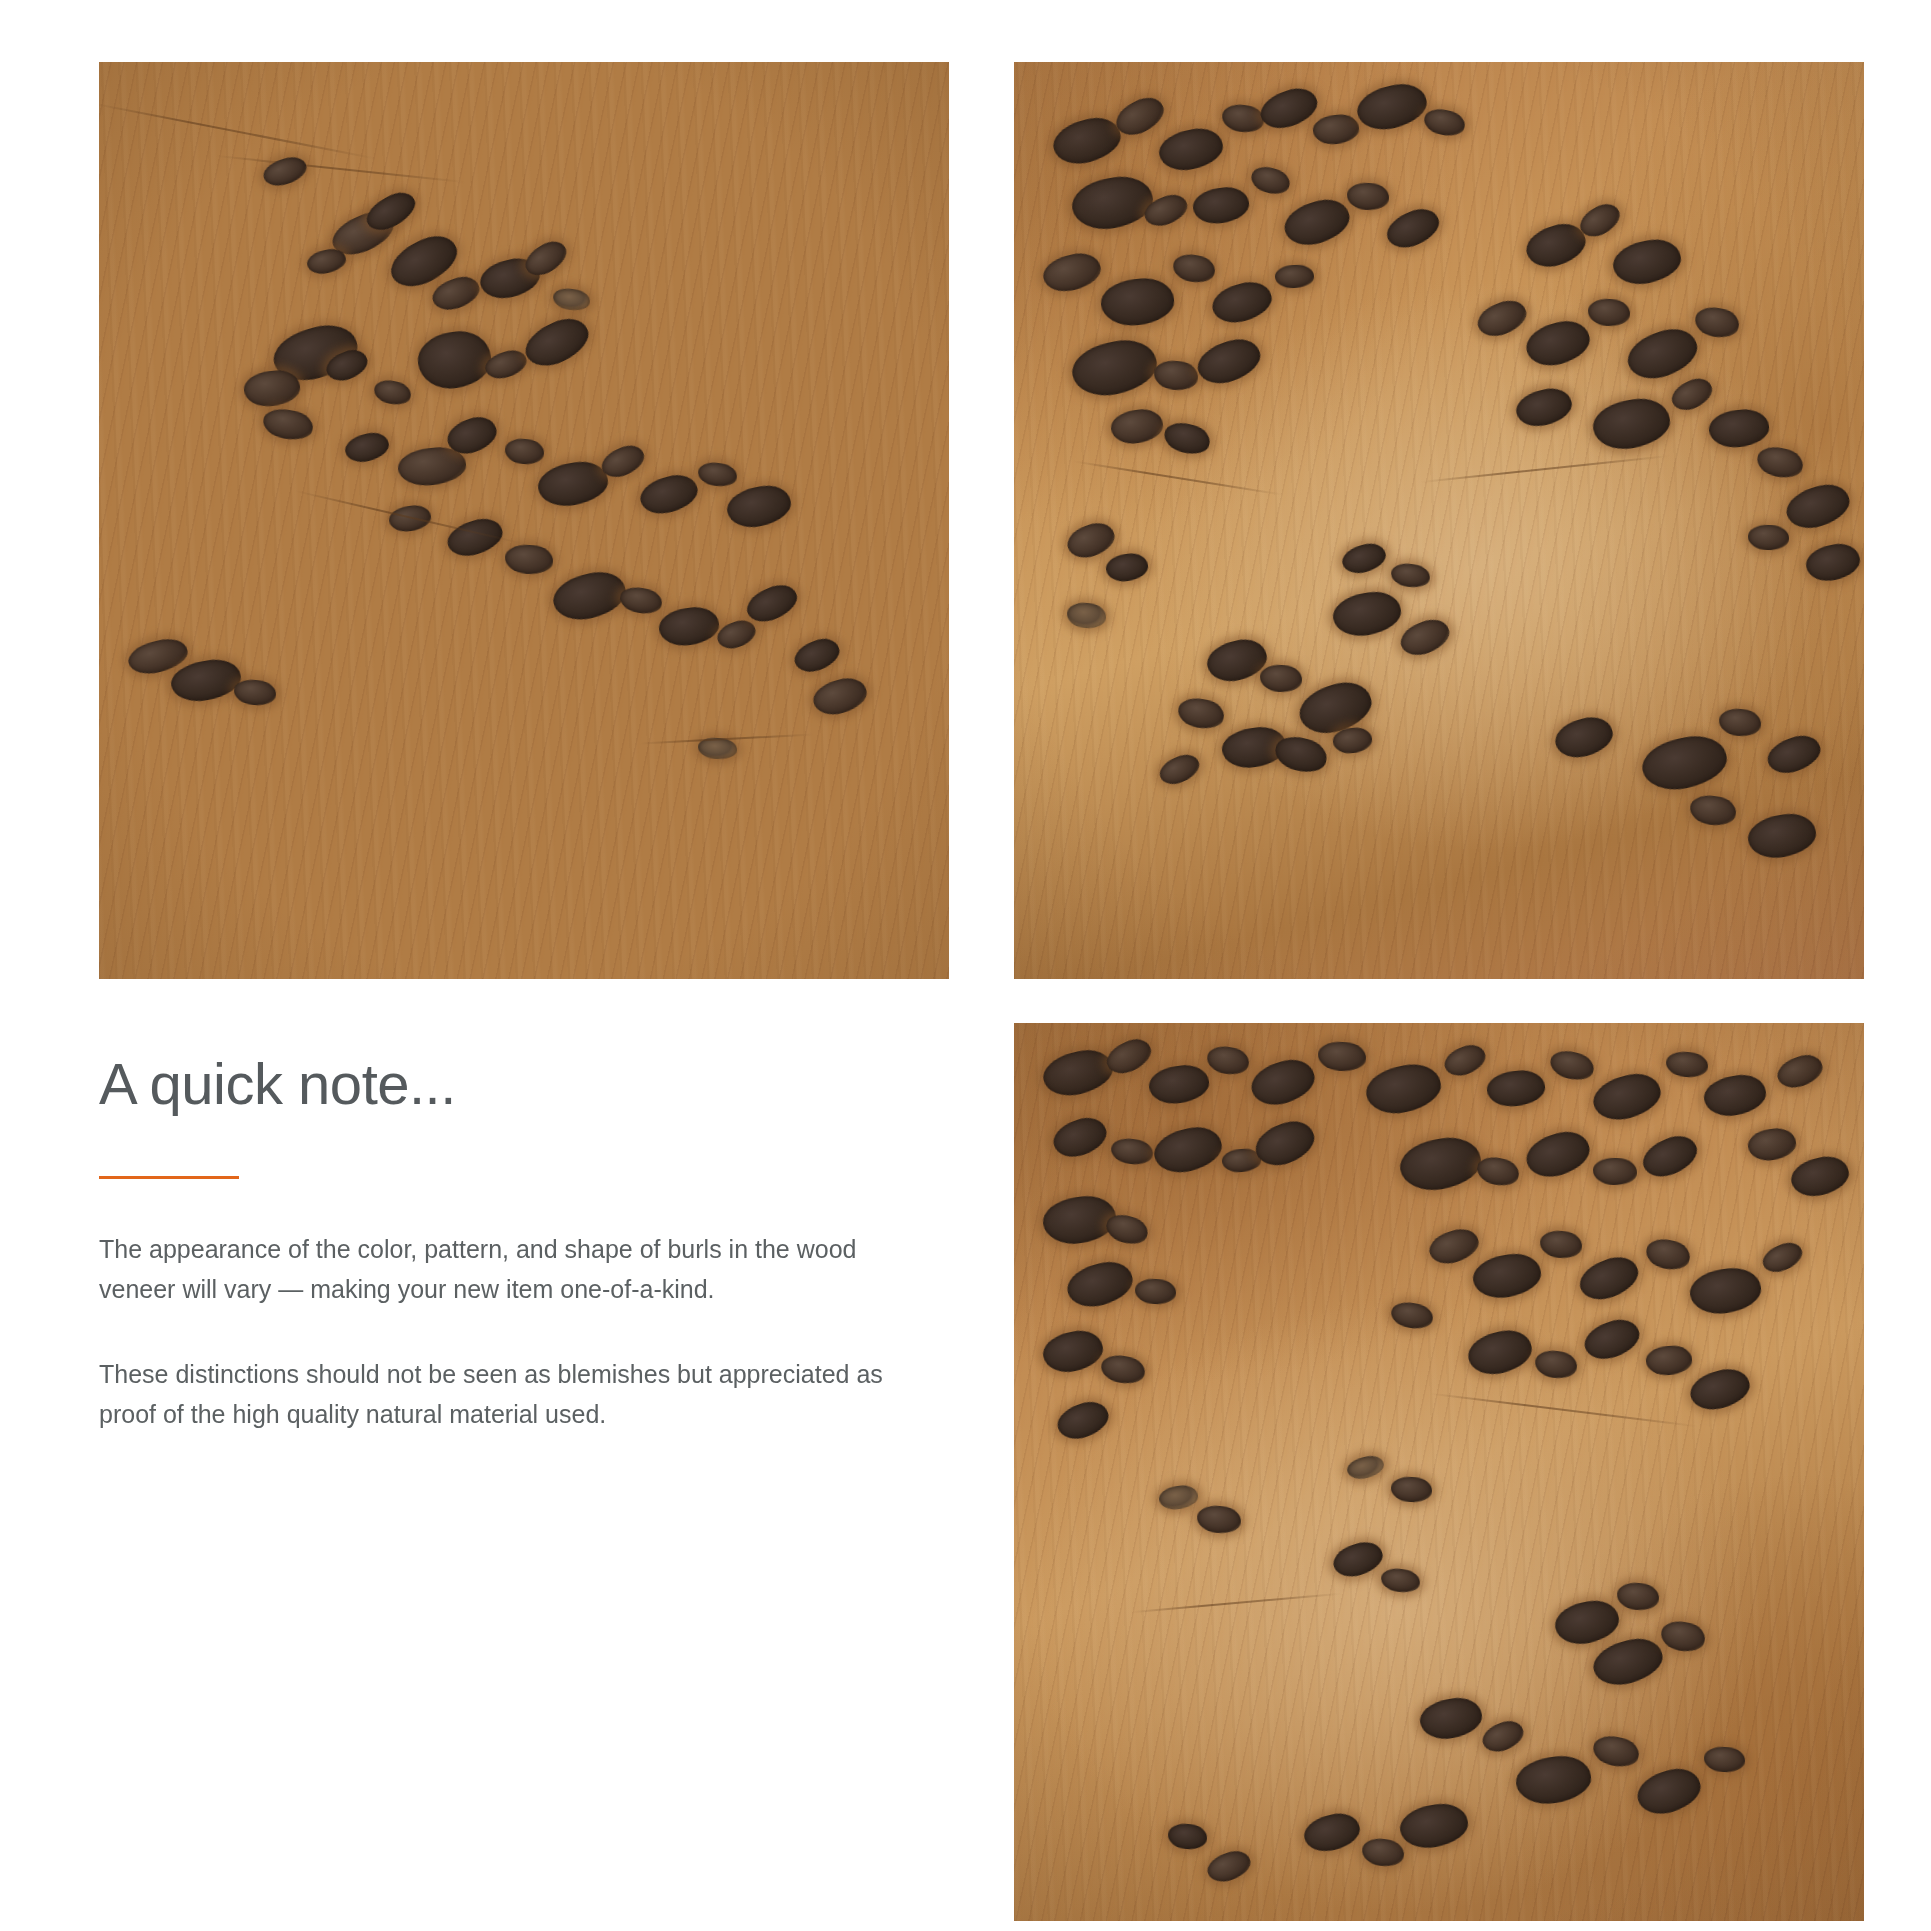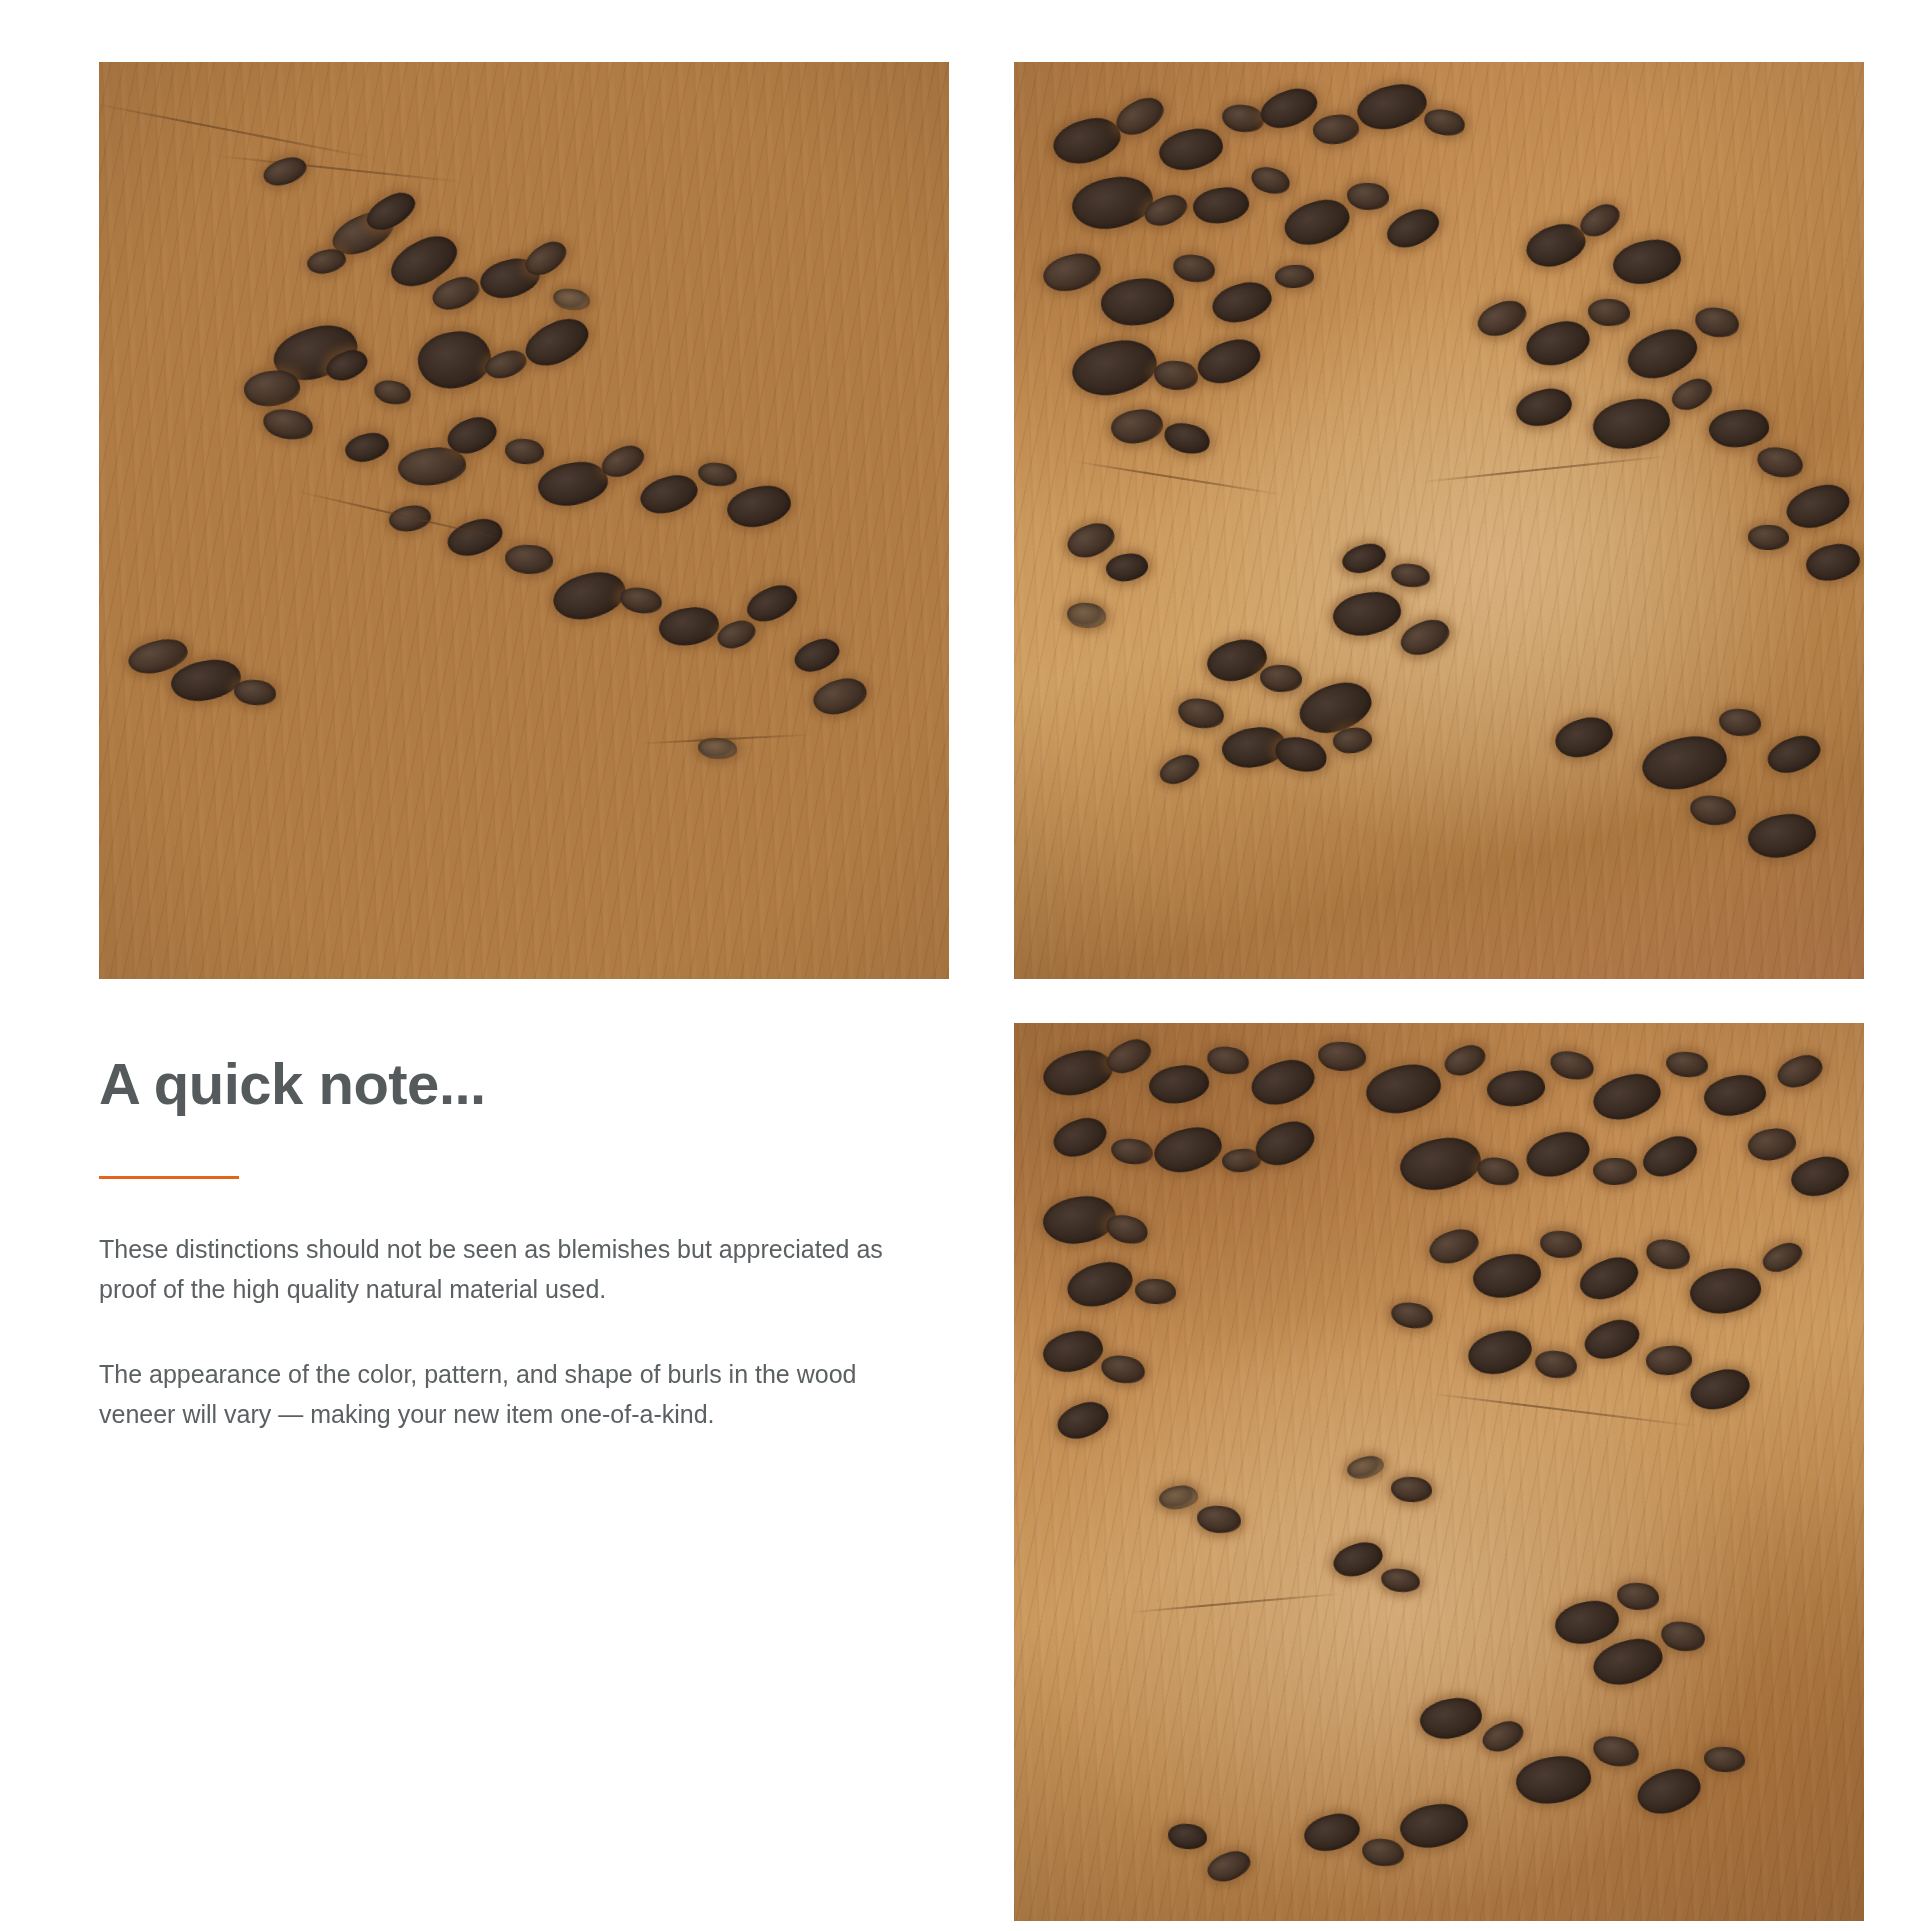--- a/index.html
+++ b/index.html
@@ -102,21 +102,21 @@
 
   
   .note {
     position: absolute;
     left: 99px;
     top: 1052px;
     width: 850px;
   }
   .note-title {
     font-size: 58px;
-    font-weight: 700;
+    font-weight: 400;
     color: #555a5d;
     letter-spacing: -0.5px;
     margin: 0;
     line-height: 1.1;
   }
   .rule {
     width: 140px;
     height: 2.9px;
     background: #e2661a;
     margin: 60px 0 50px 0;
@@ -354,18 +354,18 @@
       <div class="burl dk" style="left:154px; top:801px; width:39px; height:25px; transform:rotate(6deg);"></div>
       <div class="streak" style="left:116px; top:579px; width:212px; transform:rotate(-5deg);"></div>
       <div class="streak" style="left:415px; top:386px; width:270px; transform:rotate(7deg);"></div>
     </div>
     <div class="wood-vignette"></div>
   </div>
 
   <div class="note">
     <h1 class="note-title">A quick note...</h1>
     <div class="rule"></div>
+    <p class="note-para">The appearance of the color, pattern, and shape of burls in the wood veneer will vary — making your new item one-of-a-kind.</p>
     <p class="note-para">These distinctions should not be seen as blemishes but appreciated as proof of the high quality natural material used.</p>
-    <p class="note-para">The appearance of the color, pattern, and shape of burls in the wood veneer will vary — making your new item one-of-a-kind.</p>
   </div>
 
 </div>
 
 
 </body></html>

